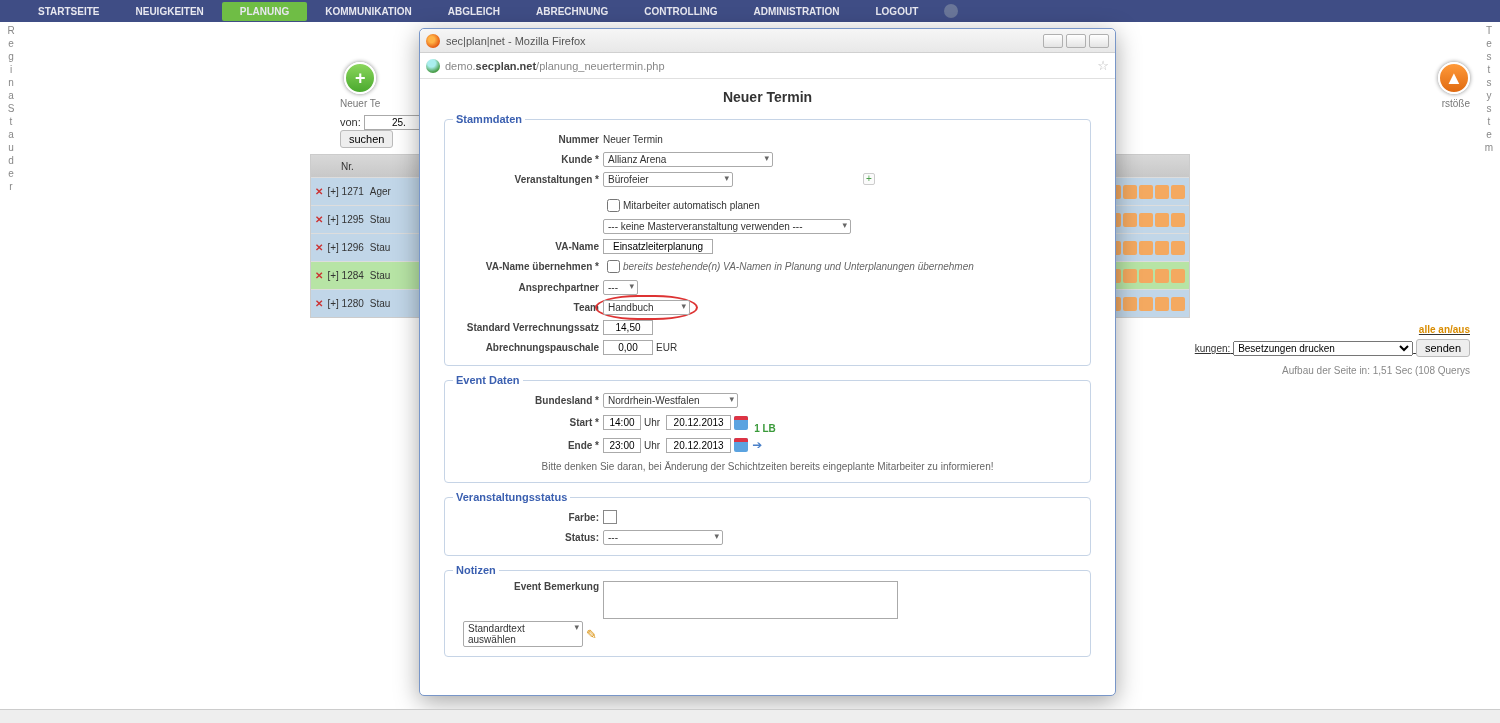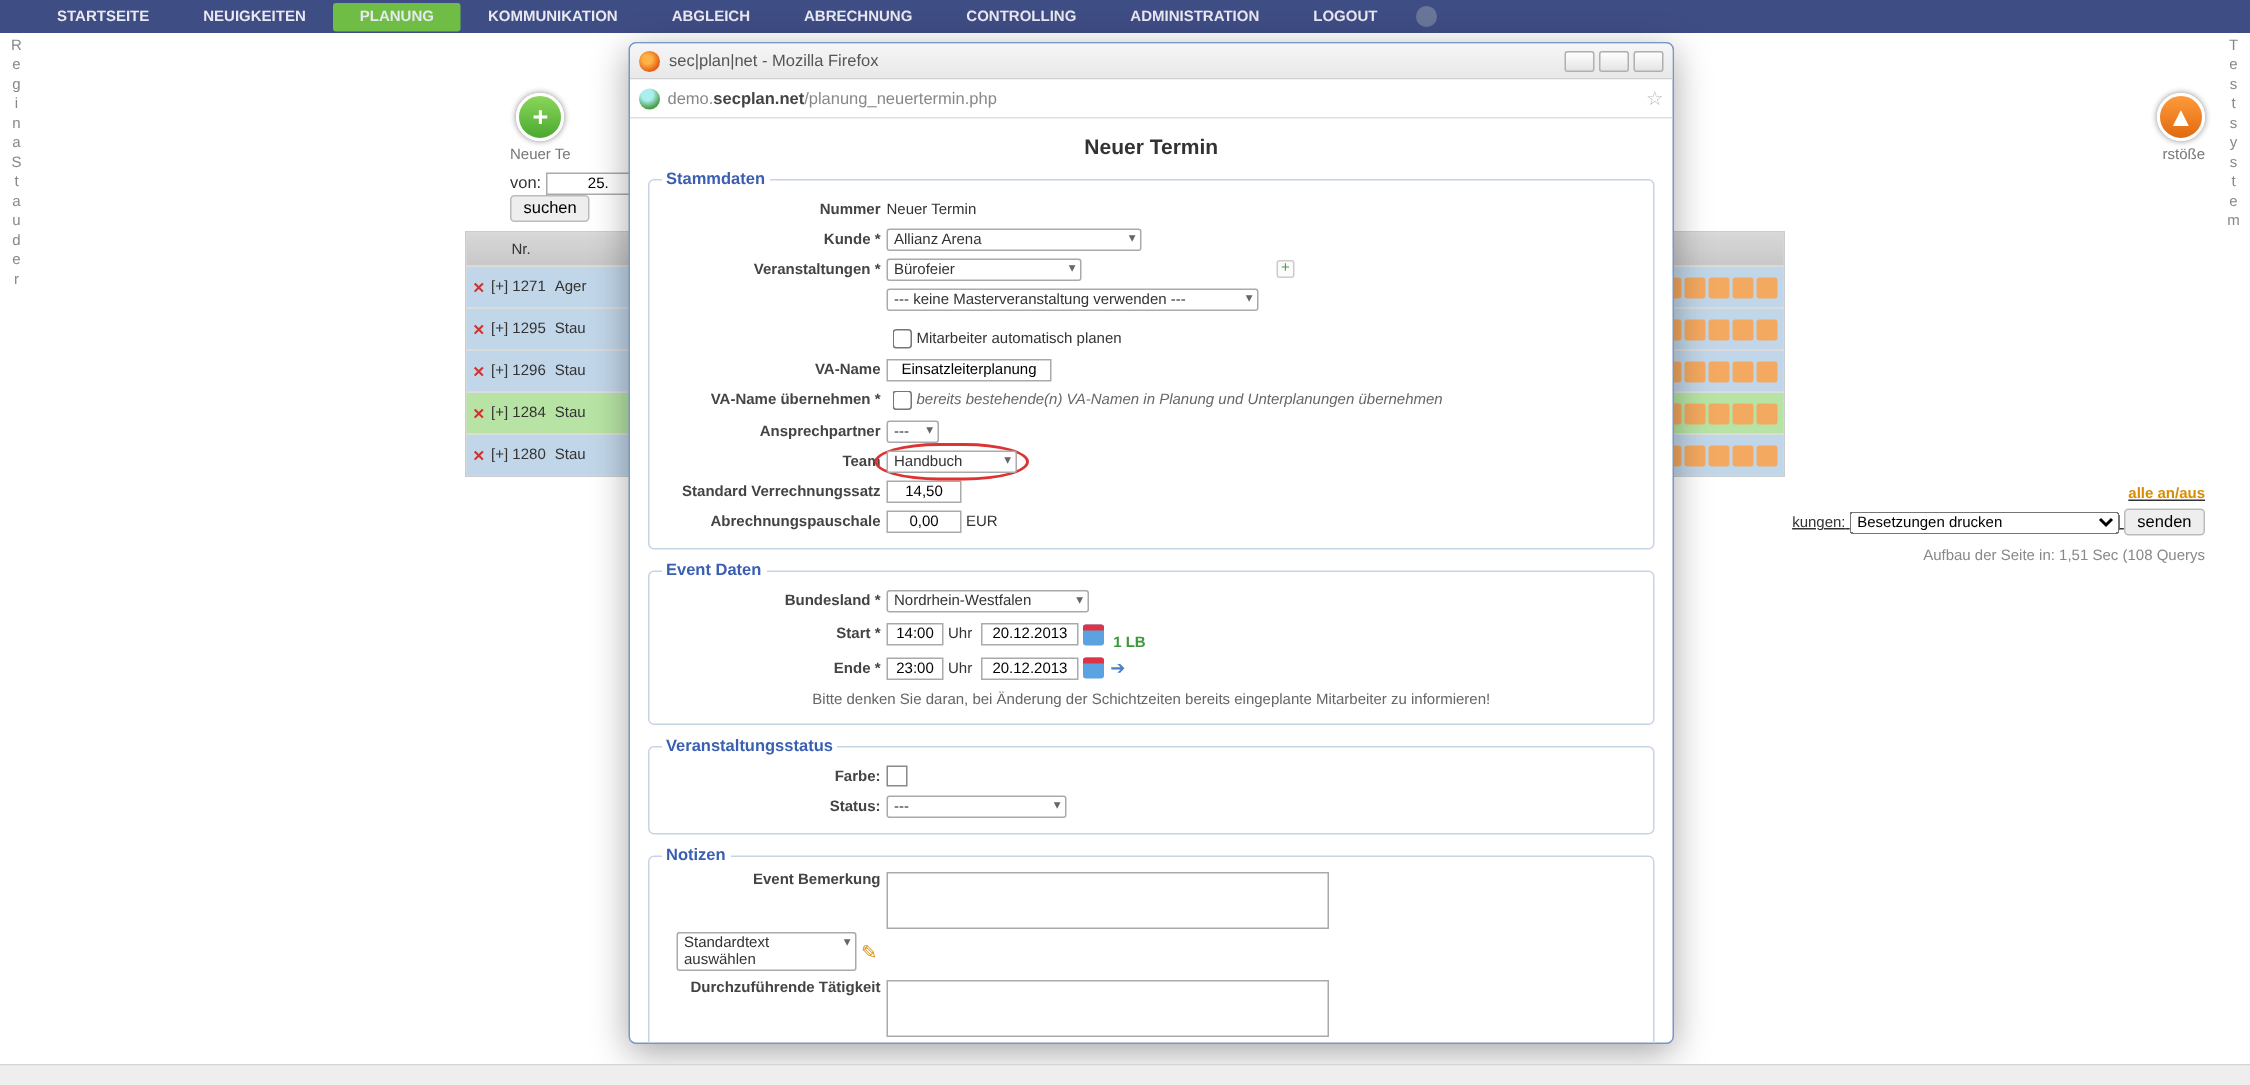--- a/index.html
+++ b/index.html
@@ -159,21 +159,21 @@
   background: radial-gradient(circle at 40% 30%, #aee 30%, #4a9e4a 70%);
   margin-right: 5px;
 }
 .modal .addrbar .url { font-size: 11px; color: #888; }
 .modal .addrbar .url b { color: #444; }
 .modal .addrbar .spacer { flex: 1; }
 .modal .addrbar .star { color: #bbb; font-size: 13px; cursor: pointer; }
 .modal .content {
   flex: 1;
   overflow-y: scroll;
-  padding: 4px 12px;
+  padding: 4px 24px;
 }
 .modal h2 {
   text-align: center;
   font-size: 14px;
   font-weight: bold;
   margin: 6px 0 8px;
   color: #333;
 }
 fieldset {
   border: 1px solid #c6d4e6;
@@ -455,28 +455,28 @@
       </div>
       <div class="form-row">
         <span class="lbl">Kunde *</span>
         <span class="sel w170">Allianz Arena</span>
       </div>
       <div class="form-row">
         <span class="lbl">Veranstaltungen *</span>
         <span class="sel w130">Bürofeier</span>
         <span class="small-add-icon" style="margin-left:130px"></span>
       </div>
-      <div class="form-row">
-        <span class="lbl"></span>
-        <span class="sel w240">--- keine Masterveranstaltung verwenden ---</span>
-      </div>
       <div class="form-row" style="margin-top:6px">
         <span class="lbl"></span>
         <input type="checkbox" class="check" style="">
         <span class="val">Mitarbeiter automatisch planen</span>
+      </div>
+      <div class="form-row">
+        <span class="lbl"></span>
+        <span class="sel w240">--- keine Masterveranstaltung verwenden ---</span>
       </div>
       <div class="form-row">
         <span class="lbl">VA-Name</span>
         <input class="tx w110" value="Einsatzleiterplanung" style="">
       </div>
       <div class="form-row">
         <span class="lbl">VA-Name übernehmen *</span>
         <input type="checkbox" class="check" style="">
         <span class="italic-note">bereits bestehende(n) VA-Namen in Planung und Unterplanungen übernehmen</span>
       </div>
@@ -542,22 +542,18 @@
       <legend>Notizen</legend>
       <div class="form-row" style="align-items:flex-start">
         <span class="lbl">Event Bemerkung</span>
         <textarea class="ta" style=""></textarea>
       </div>
       <div class="form-row">
         <span style="width:10px"></span>
         <span class="sel w120">Standardtext auswählen</span>
         <span class="pencil">✎</span>
       </div>
-      <div class="form-row" style="align-items:flex-start;margin-top:4px">
-        <span class="lbl">Durchzuführende Tätigkeit</span>
-        <textarea class="ta" style=""></textarea>
-      </div>
 
     </fieldset>
   </div>
 </div>
 
 <div class="bottombar"></div>
 
 </body></html>

